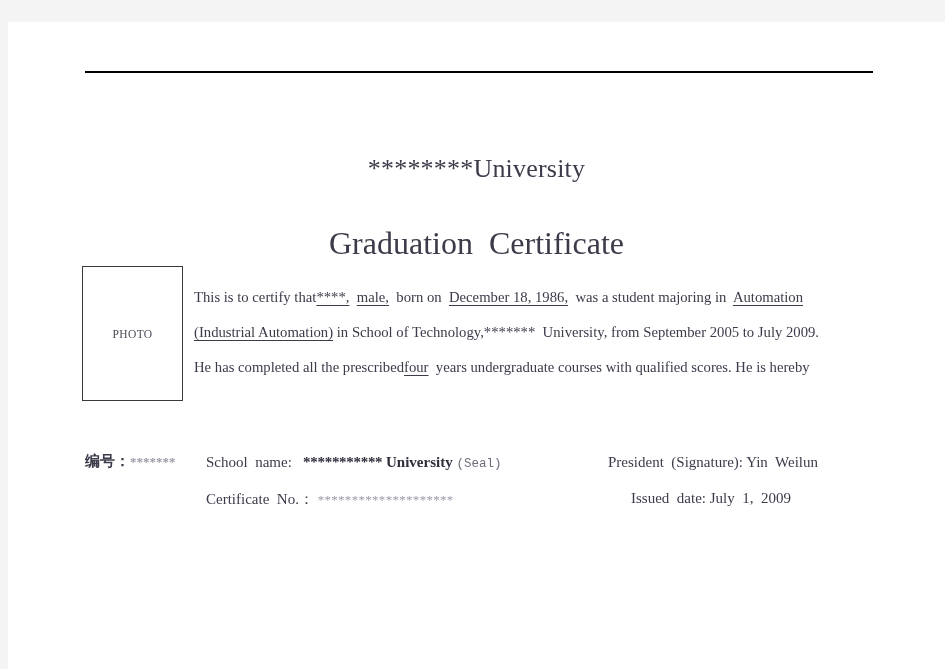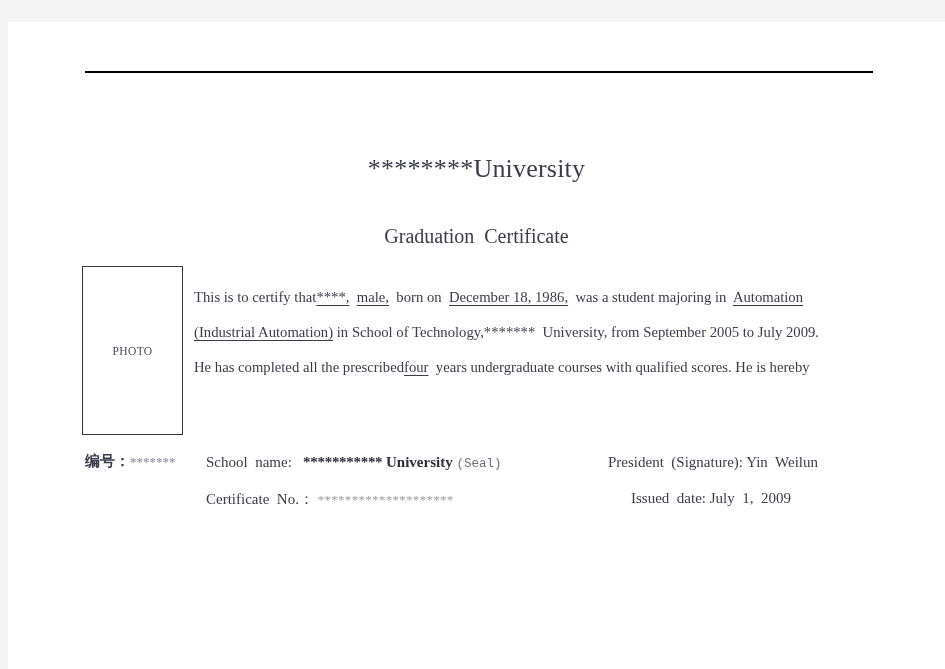--- a/index.html
+++ b/index.html
@@ -43,32 +43,32 @@
     color: #3b3b4a;
     letter-spacing: 0.2px;
     white-space: pre;
   }
   .cert-title {
     position: absolute;
     left: 0;
     top: 203px;
     width: 937px;
     text-align: center;
-    font-size: 20px;
+    font-size: 32px;
     color: #3b3b4a;
     white-space: pre;
   }
 
   
   .photo-box {
     position: absolute;
     left: 74px;
     top: 244px;
     width: 101px;
-    height: 169px;
+    height: 135px;
     border: 1px solid #3a3a3a;
     box-sizing: border-box;
     padding-left: 44px;
   }
   .photo-box .photo-label {
     position: absolute;
     left: 0;
     top: 0;
     width: 100%;
     height: 100%;

